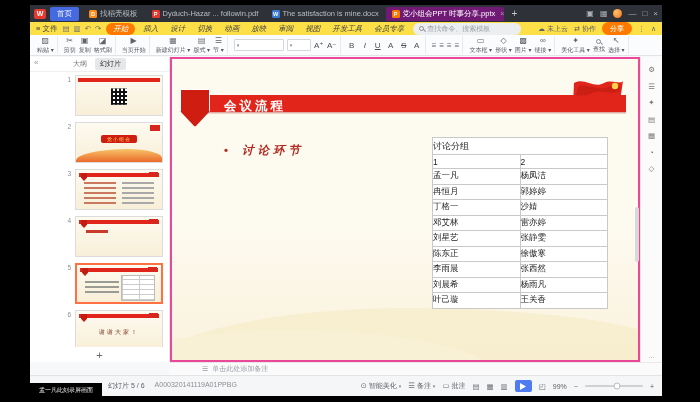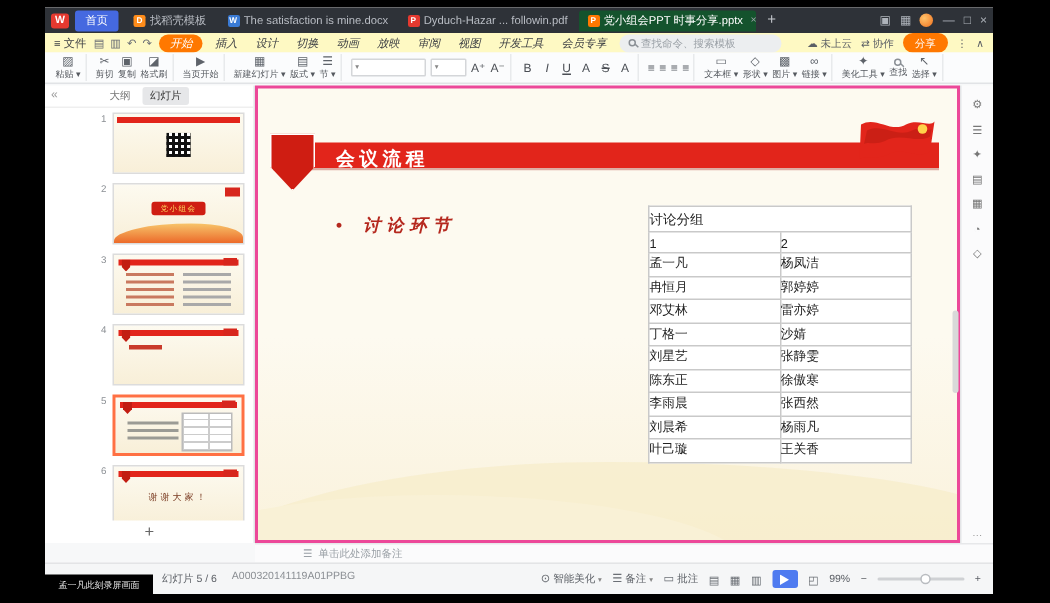--- a/index.html
+++ b/index.html
@@ -5,29 +5,29 @@
   * { margin:0; padding:0; box-sizing:border-box; font-family:"Liberation Sans","DejaVu Sans",sans-serif; }
   html,body { background:#000; }
   .stage { position:relative; width:700px; height:402px; background:#000; overflow:hidden; }
   .app { position:absolute; left:30px; top:5px; width:632px; height:391px; background:#f7f8f9; overflow:hidden; }
 
   
   .tabbar { position:absolute; left:0; top:0; width:100%; height:17px; background:#2e3238; display:flex; align-items:center; padding:0 4px; gap:4px; }
   .wps-logo { width:12px; height:10px; background:#e5392f; color:#fff; font-size:7px; font-weight:bold; display:flex; align-items:center; justify-content:center; border-radius:2px; }
   .home-btn { background:#4569e0; color:#fff; font-size:7.5px; padding:2px 7px; border-radius:2px; }
   .doc-tab { display:flex; align-items:center; gap:3px; color:#b9bdc4; font-size:7.5px; padding:2px 6px; max-width:118px; white-space:nowrap; overflow:hidden; }
-  .doc-tab.active { background:#14532d; color:#fff; border-radius:2px 2px 0 0; }
+  .doc-tab.active { background:#701a75; color:#fff; border-radius:2px 2px 0 0; }
   .tab-ico { width:8px; height:8px; border-radius:1.5px; color:#fff; font-size:5.5px; font-weight:bold; display:flex; align-items:center; justify-content:center; flex:0 0 auto; }
   .tab-close { color:#9aa0a8; font-size:7px; margin-left:2px; }
   .newtab { color:#c3c6cb; font-size:10px; padding:0 4px; }
   .tb-right { margin-left:auto; display:flex; align-items:center; gap:6px; color:#aeb3ba; font-size:8px; }
   .avatar { width:9px; height:9px; border-radius:50%; background:radial-gradient(circle at 35% 35%, #ffc36b, #f0701d); }
 
   
-  .menurow { position:absolute; left:0; top:17px; width:100%; height:13px; background:#fef9c3; display:flex; align-items:center; padding:0 6px; gap:5px; font-size:7.5px; color:#3c3f44; }
+  .menurow { position:absolute; left:0; top:17px; width:100%; height:13px; background:#fde047; display:flex; align-items:center; padding:0 6px; gap:5px; font-size:7.5px; color:#3c3f44; }
   .qicons { display:flex; gap:4px; color:#6b6f75; font-size:7.5px; }
   .rtab { padding:1px 4px;font-style:italic; }
   .rtab.active { background:#ff7800; color:#fff; border-radius:7px; padding:1px 7px; }
   .searchbox { display:flex; align-items:center; gap:3px; background:#eceef0; border-radius:7px; padding:1px 6px; color:#9aa0a6; font-size:7px; min-width:108px; }
   .mag { width:5px; height:5px; border:1px solid #8a8f95; border-radius:50%; position:relative; flex:0 0 auto; }
   .mag::after { content:""; position:absolute; width:3px; height:1px; background:#8a8f95; right:-3px; bottom:-1px; transform:rotate(45deg); }
   .menu-right { margin-left:auto; display:flex; align-items:center; gap:6px; color:#5b5f65; font-size:7px; }
   .share-btn { background:#ff7800; color:#fff; border-radius:7px; padding:1.5px 8px; font-size:7px; }
 
   
@@ -118,26 +118,26 @@
 
     <div class="tabbar">
       <span class="wps-logo">W</span>
       <span class="home-btn">首页</span>
       <span id="doc-tabs" style="display:flex;align-items:center;gap:2px;">
           <span class="doc-tab">
             <span class="tab-ico" style="background: rgb(255, 140, 26);">D</span>
             <span>找稻壳模板</span>
           </span>
           <span class="doc-tab">
+            <span class="tab-ico" style="background: rgb(229, 57, 47);">P</span>
+            <span>Dyduch-Hazar ... followin.pdf</span>
+          </span>
+          <span class="doc-tab">
             <span class="tab-ico" style="background: rgb(58, 123, 213);">W</span>
             <span>The satisfaction is mine.docx</span>
-          </span>
-          <span class="doc-tab">
-            <span class="tab-ico" style="background: rgb(229, 57, 47);">P</span>
-            <span>Dyduch-Hazar ... followin.pdf</span>
           </span>
           <span class="doc-tab active">
             <span class="tab-ico" style="background: rgb(255, 120, 0);">P</span>
             <span>党小组会PPT 时事分享.pptx</span>
             <span class="tab-close">×</span>
           </span>
         </span>
       <span class="newtab">+</span>
       <span class="tb-right">
         <span>▣</span>
@@ -377,26 +377,26 @@
                 </tr>
                 <tr>
                   <td>孟一凡</td>
                   <td>杨凤洁</td>
                 </tr>
                 <tr>
                   <td>冉恒月</td>
                   <td>郭婷婷</td>
                 </tr>
                 <tr>
+                  <td>丁格一</td>
+                  <td>沙婧</td>
+                </tr>
+                <tr>
                   <td>邓艾林</td>
                   <td>雷亦婷</td>
-                </tr>
-                <tr>
-                  <td>丁格一</td>
-                  <td>沙婧</td>
                 </tr>
                 <tr>
                   <td>刘星艺</td>
                   <td>张静雯</td>
                 </tr>
                 <tr>
                   <td>陈东正</td>
                   <td>徐傲寒</td>
                 </tr>
                 <tr>

